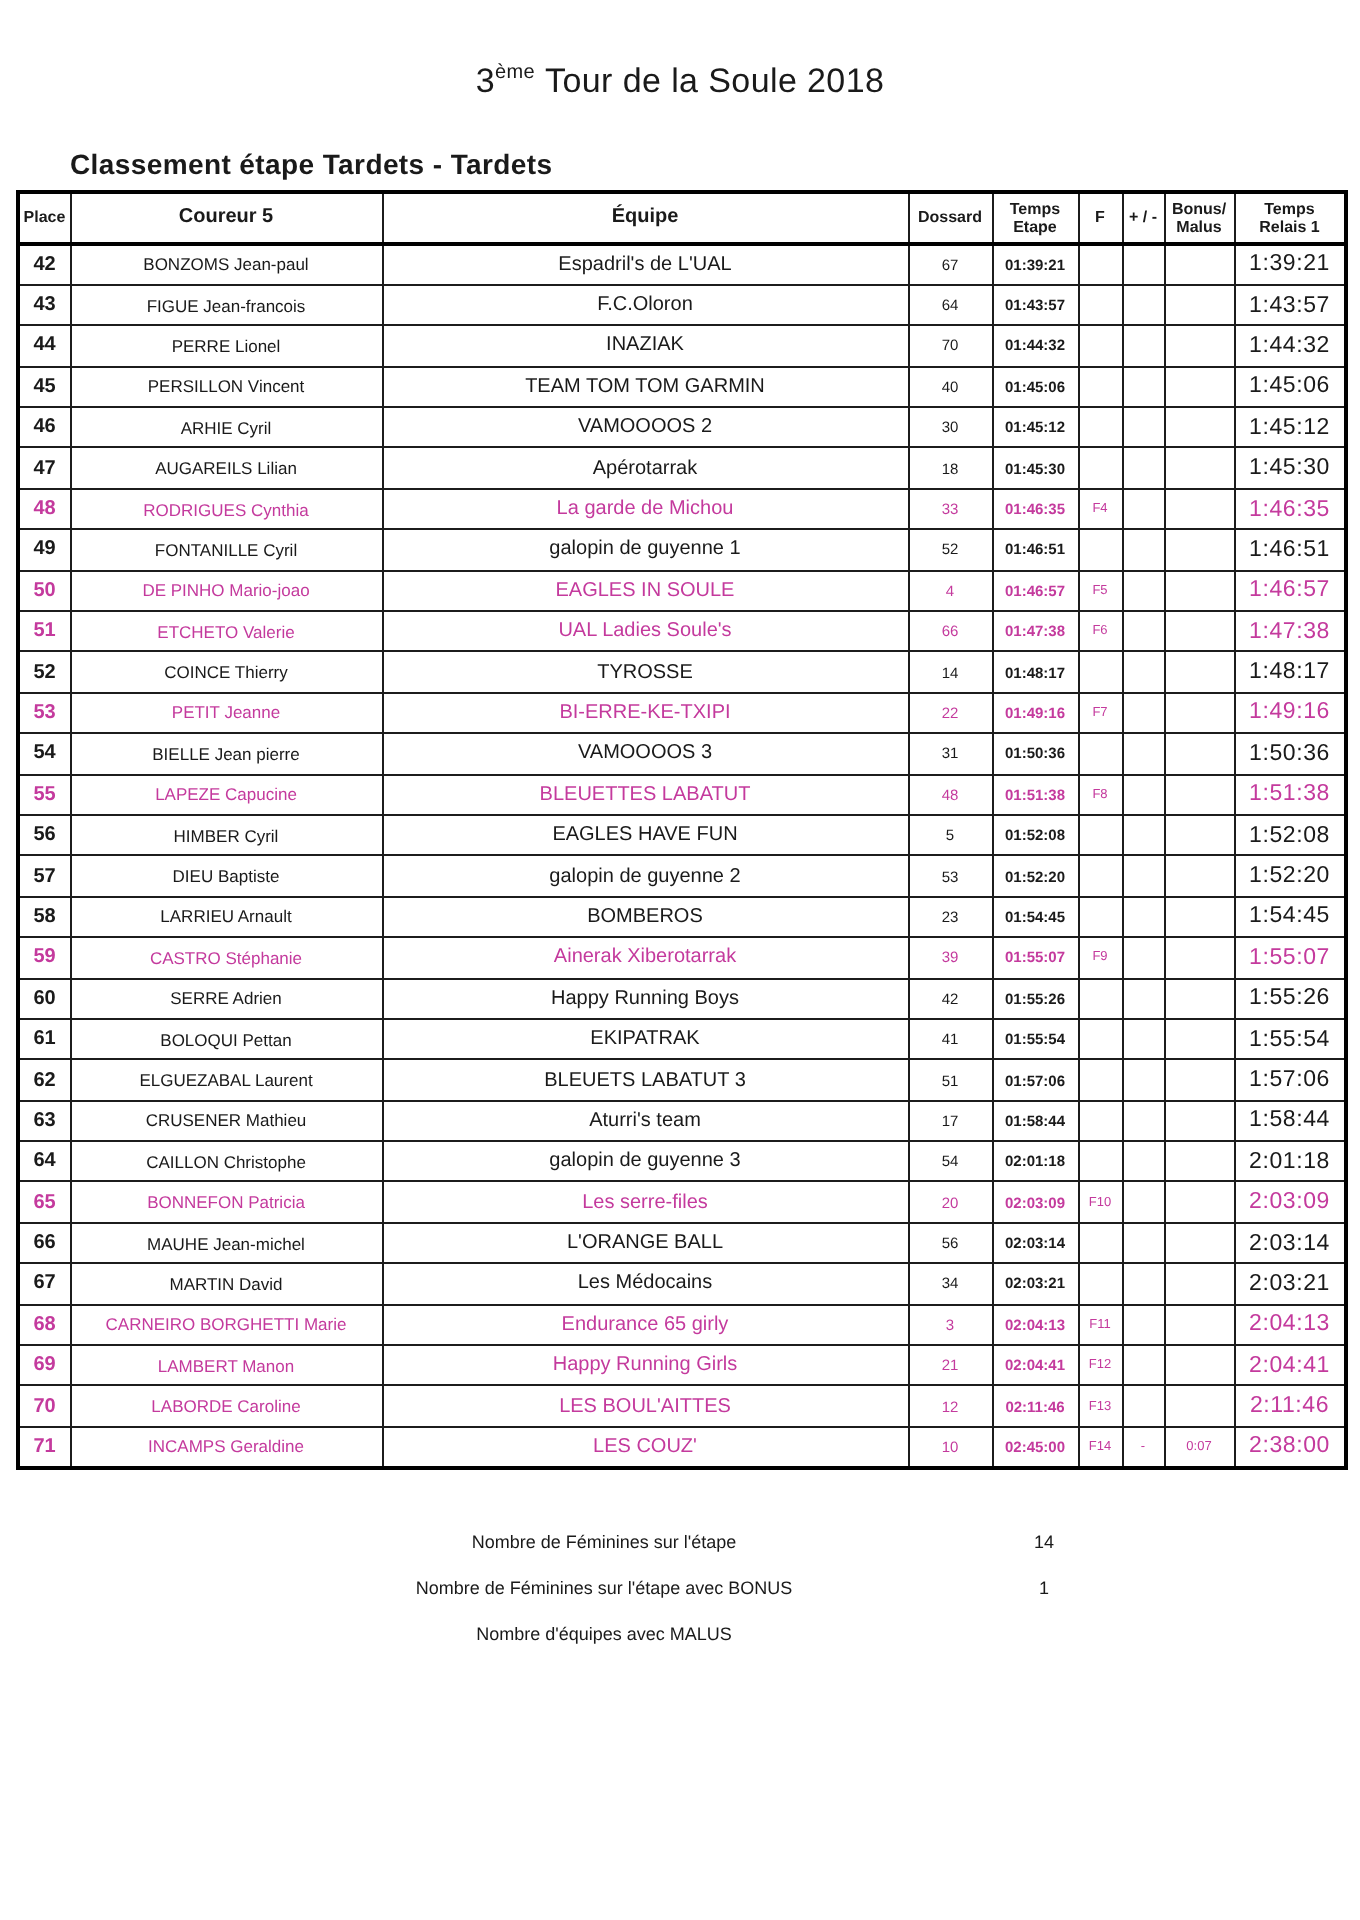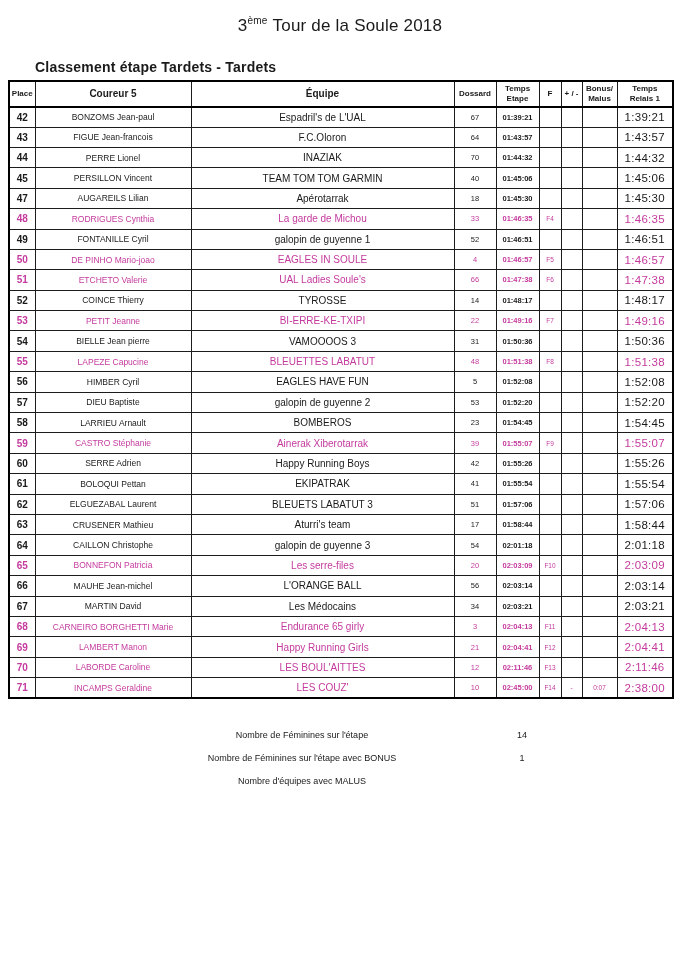--- a/index.html
+++ b/index.html
@@ -7,21 +7,21 @@
   html,body { margin:0; padding:0; }
   body {
     width: 680px; height: 960px;
     background: #ffffff;
     font-family: "Liberation Sans", sans-serif;
     color: #1a1a1a;
   }
   .page-title {
     text-align: center;
     font-size: 17px;
-    padding-top: 15px;
+    padding-top: 31px;
     letter-spacing: 0.2px;
   }
   .page-title sup { font-size: 10px; margin-right: 3px; }
   .page-title .t-rest { margin-left: 2px; }
   .subtitle {
     font-weight: bold;
     font-size: 14px;
     margin: 23px 0 5px 35px;
     letter-spacing: 0.2px;
   }
@@ -145,20 +145,31 @@
     <td class="c-name">PERSILLON Vincent</td>
     <td class="c-team">TEAM TOM TOM GARMIN</td>
     <td class="c-bib">40</td>
     <td class="c-stage">01:45:06</td>
     <td class="c-fcat"></td>
     <td class="c-adj"></td>
     <td class="c-bonus"></td>
     <td class="c-relay">1:45:06</td>
   </tr>
       <tr>
+    <td class="c-place">46</td>
+    <td class="c-name">ARHIE Cyril</td>
+    <td class="c-team">VAMOOOOS 2</td>
+    <td class="c-bib">30</td>
+    <td class="c-stage">01:45:12</td>
+    <td class="c-fcat"></td>
+    <td class="c-adj"></td>
+    <td class="c-bonus"></td>
+    <td class="c-relay">1:45:12</td>
+  </tr>
+      <tr>
     <td class="c-place">47</td>
     <td class="c-name">AUGAREILS Lilian</td>
     <td class="c-team">Apérotarrak</td>
     <td class="c-bib">18</td>
     <td class="c-stage">01:45:30</td>
     <td class="c-fcat"></td>
     <td class="c-adj"></td>
     <td class="c-bonus"></td>
     <td class="c-relay">1:45:30</td>
   </tr>

